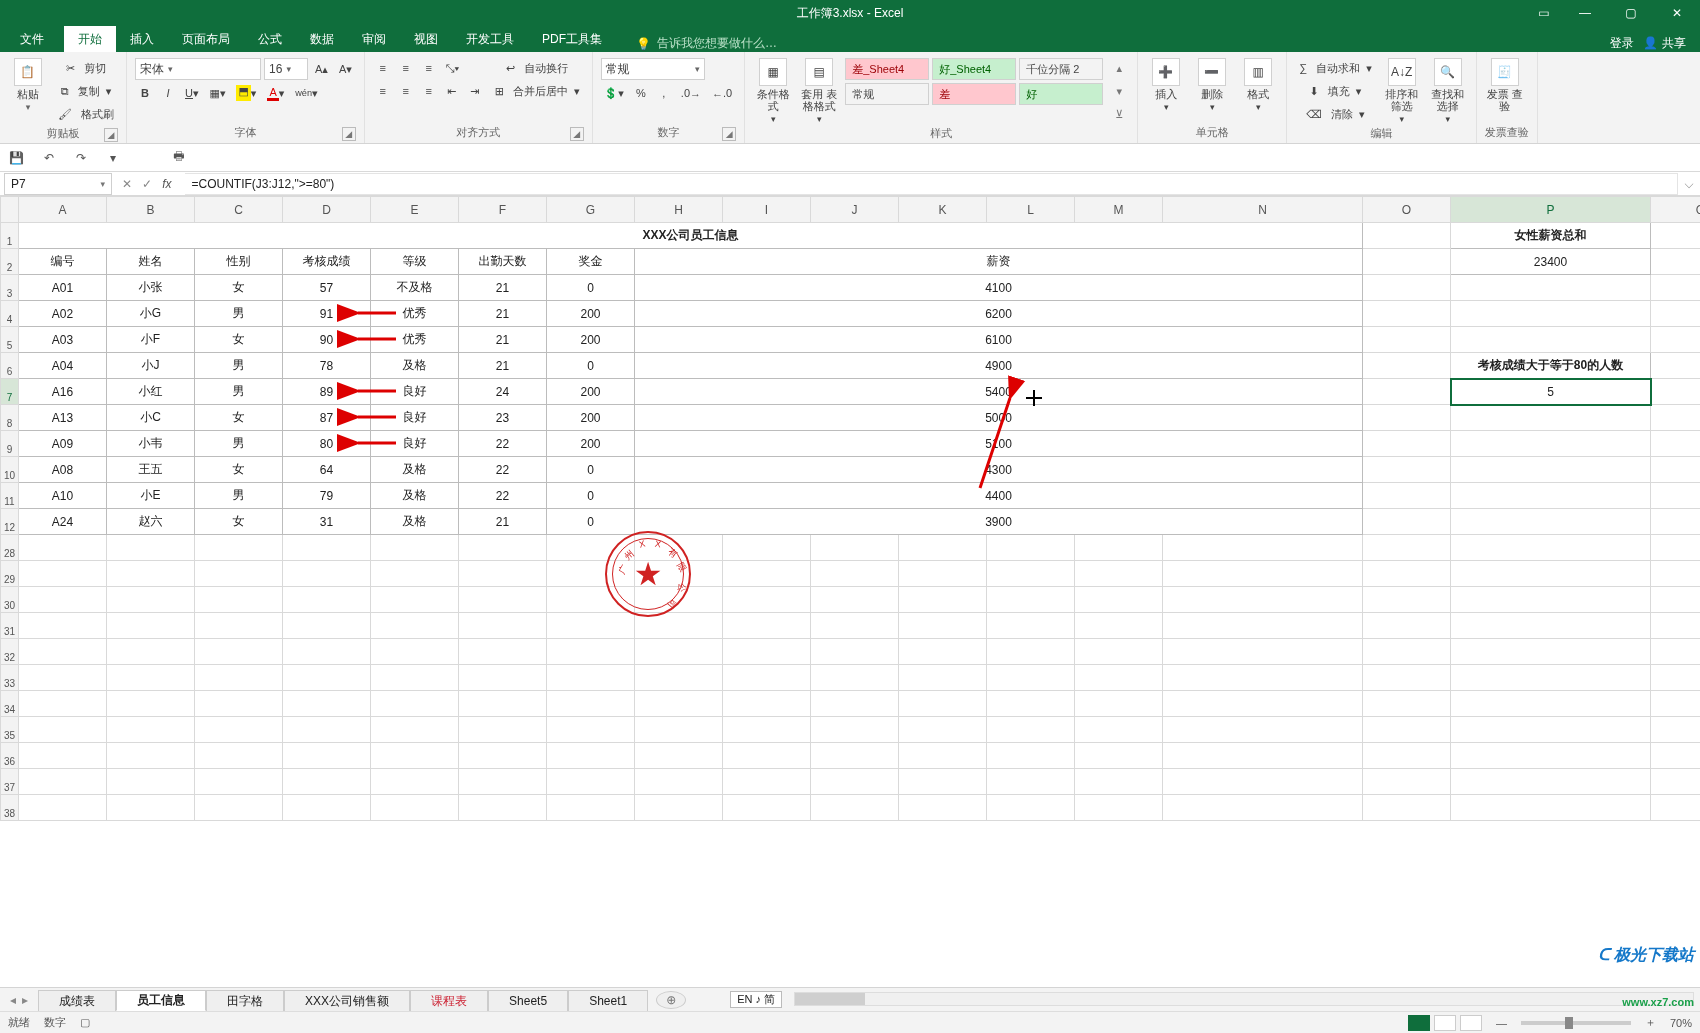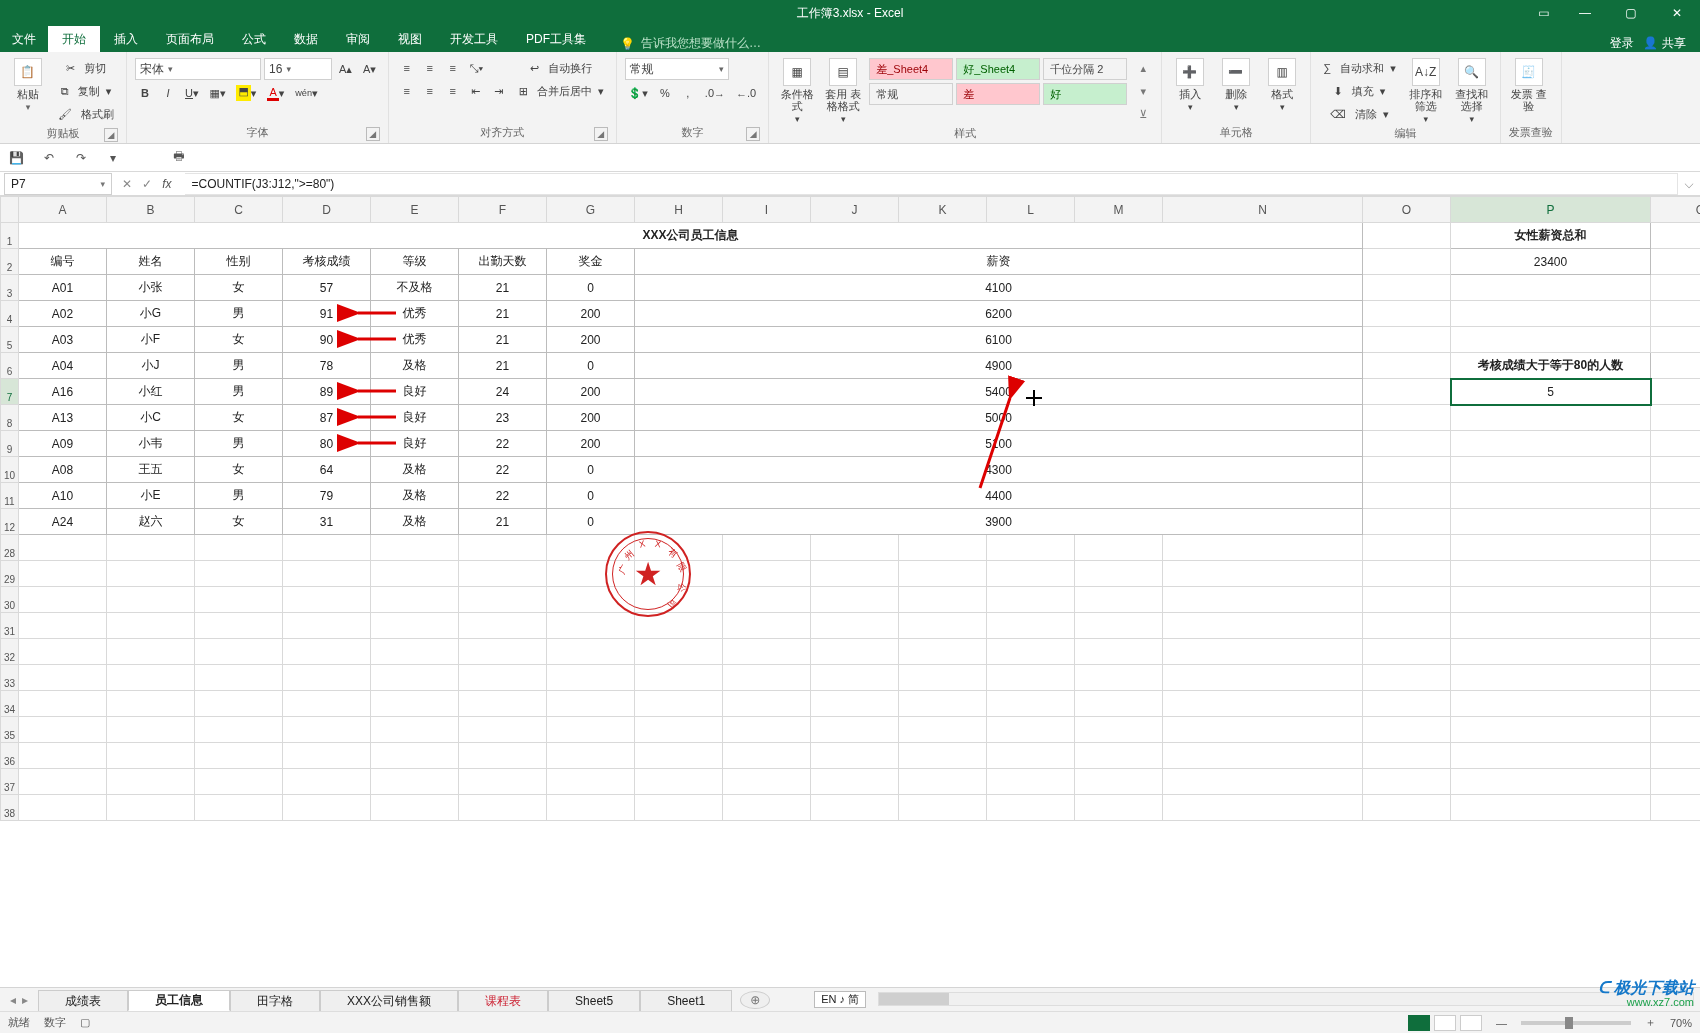--- a/index.html
+++ b/index.html
@@ -7,21 +7,21 @@
   .app { width:1700px; height:1033px; display:flex; flex-direction:column; background:#fff; position:relative; }
   
   .titlebar { height:26px; background:#0f6e3c; color:#fff; display:flex; align-items:center; }
   .titlebar .spacer { flex:1; }
   .titlebar .title { position:absolute; left:50%; transform:translateX(-50%); font-size:12px; }
   .titlebar .winbtns { display:flex; }
   .titlebar .winbtn { width:46px; height:26px; display:flex; align-items:center; justify-content:center; }
   .titlebar .winbtn.ribmin { width:36px; }
   
   .tabsrow { height:26px; background:#0f6e3c; display:flex; align-items:flex-end; color:#fff; font-size:12px; }
-  .filetab { background:#0f6e3c; padding:0 12px; height:26px; line-height:26px; color:#fff; }
+  .filetab { background:#0f6e3c; padding:0 20px; height:26px; line-height:26px; color:#fff; }
   .rtab { padding:0 14px; height:26px; line-height:26px; cursor:default; }
   .rtab.active { background:#fff; color:#0f6e3c; }
   .tellme { margin-left:20px; color:#b9e0c7; display:flex; align-items:center; gap:6px; }
   .rightlogin { margin-left:auto; display:flex; align-items:center; gap:10px; padding-right:14px; }
   .rightlogin span { cursor:default; }
   
   .ribbon { height:92px; background:#f3f3f3; border-bottom:1px solid #d4d4d4; display:flex; font-size:12px; color:#444; }
   .group { border-right:1px solid #e1e1e1; padding:4px 8px 0; display:flex; flex-direction:column; }
   .group .body { flex:1; display:flex; align-items:flex-start; gap:6px; }
   .group .label { text-align:center; font-size:11px; color:#666; padding:2px 0 3px; position:relative; }
@@ -71,37 +71,37 @@
   .seal .txt { position:absolute; inset:8px; color:#d02222; font-size:9px; }
   .seal .txt span { position:absolute; transform-origin:center; }
   
   .cursor-cross { position:absolute; width:16px; height:16px; pointer-events:none; }
   .cursor-cross::before, .cursor-cross::after { content:""; position:absolute; background:#000; }
   .cursor-cross::before { left:7px; top:0; width:2px; height:16px; }
   .cursor-cross::after { top:7px; left:0; height:2px; width:16px; }
   
   .sheettabs { height:24px; border-top:1px solid #d4d4d4; background:#f3f3f3; display:flex; align-items:stretch; font-size:12px; }
   .stnav { display:flex; align-items:center; gap:6px; padding:0 10px; color:#888; }
-  .stab { padding:0 26px; border:1px solid #ccc; border-bottom:none; background:#efefef; display:flex; align-items:center; margin-top:2px; }
+  .stab { padding:0 20px; border:1px solid #ccc; border-bottom:none; background:#efefef; display:flex; align-items:center; margin-top:2px; }
   .stab.active { background:#fff; border-bottom:1px solid #fff; font-weight:bold; }
   .stab.red { color:#c23; }
   .stab.add { width:30px; justify-content:center; color:#777; border-radius:50%; border:1px solid #ccc; height:18px; margin:3px 8px; padding:0; }
   .ime { margin-left:auto; display:flex; align-items:center; gap:4px; padding-right:6px; }
   .ime .pill { border:1px solid #bbb; padding:0 6px; font-size:11px; background:#fff;margin-left:36px; }
   .hscroll { flex:1; margin:4px 6px; height:14px; background:#f0f0f0; border:1px solid #ddd; position:relative; }
   .hscroll .thumb { position:absolute; left:0; top:0; height:100%; width:70px; background:#cfcfcf; }
   
   .status { height:22px; background:#f3f3f3; border-top:1px solid #ddd; display:flex; align-items:center; font-size:11px; color:#555; padding:0 8px; gap:14px; }
   .status .spacer { flex:1; }
   .viewbtn { width:22px; height:16px; border:1px solid #ccc; background:#fff; }
   .viewbtn.active { background:#0f6e3c; border-color:#0f6e3c; }
   .zoomslider { width:110px; height:4px; background:#ccc; position:relative; }
   .zoomslider .zthumb { position:absolute; left:40%; top:-4px; width:8px; height:12px; background:#888; }
   .watermark { position:absolute; right:6px; bottom:24px; font-size:16px; font-style:italic; color:#1578c9; font-weight:bold; display:flex; flex-direction:column; align-items:flex-end; line-height:14px; pointer-events:none; }
-  .watermark .sub { font-size:11px; color:#1aa04a; font-style:normal; font-weight:normal; }
+  .watermark .sub { font-size:11px; color:#1aa04a; font-style:normal; font-weight:bold;margin-top:33px; }
 </style>
 </head>
 <body>
 
 <div class="app">
 
   <div class="titlebar">
     <div style="width:10px"></div>
     <div class="title">工作簿3.xlsx - Excel</div>
     <div class="spacer"></div>
@@ -155,21 +155,21 @@
     </div>
 
     <div class="group">
       <div class="body">
         <div class="vstack">
           <div class="hstack">
             <div class="combo" style="width:126px">
                 <span>宋体</span>
                 <span class="dd">▾</span>
               </div>
-            <div class="combo" style="width:68px">
+            <div class="combo" style="width:44px">
                 <span>16</span>
                 <span class="dd">▾</span>
               </div>
             <div class="smbtn">A▴</div>
             <div class="smbtn">A▾</div>
           </div>
           <div class="hstack">
             <div class="smbtn">
                 <b>B</b>
               </div>

